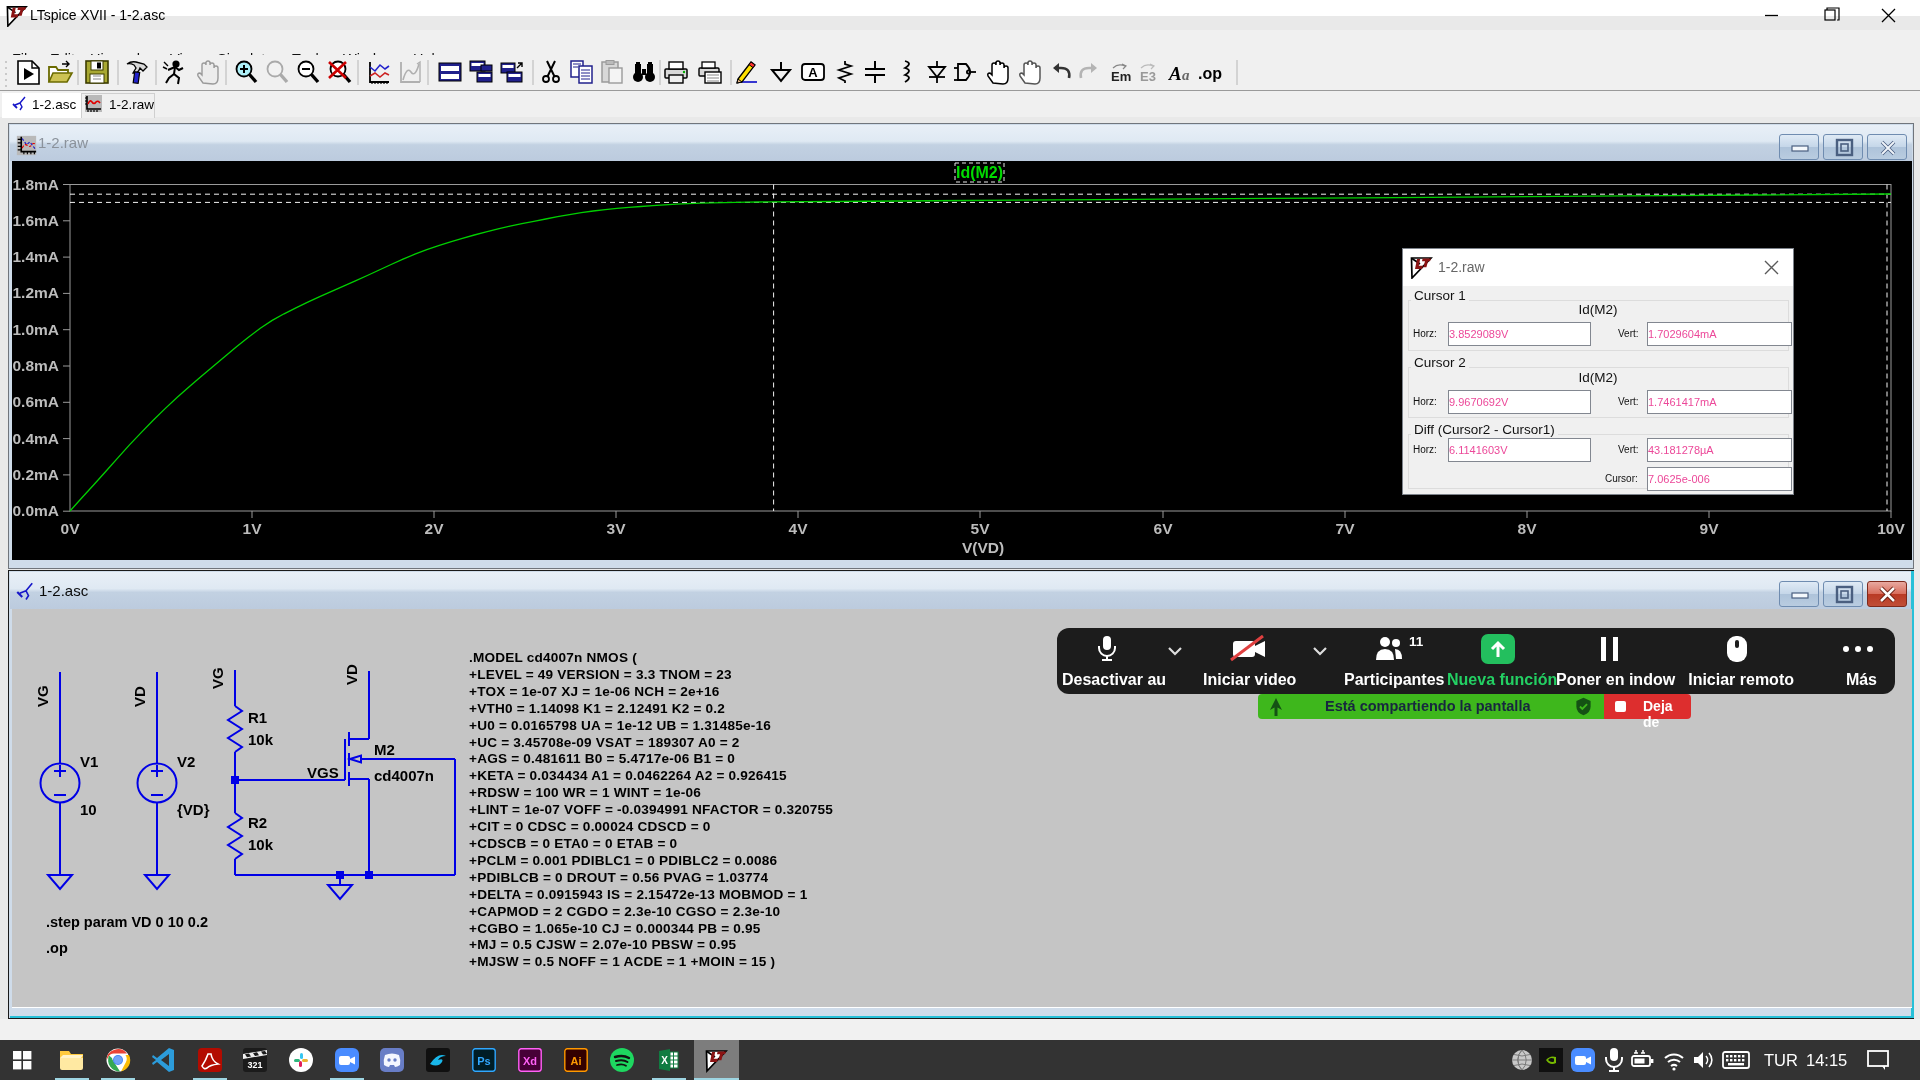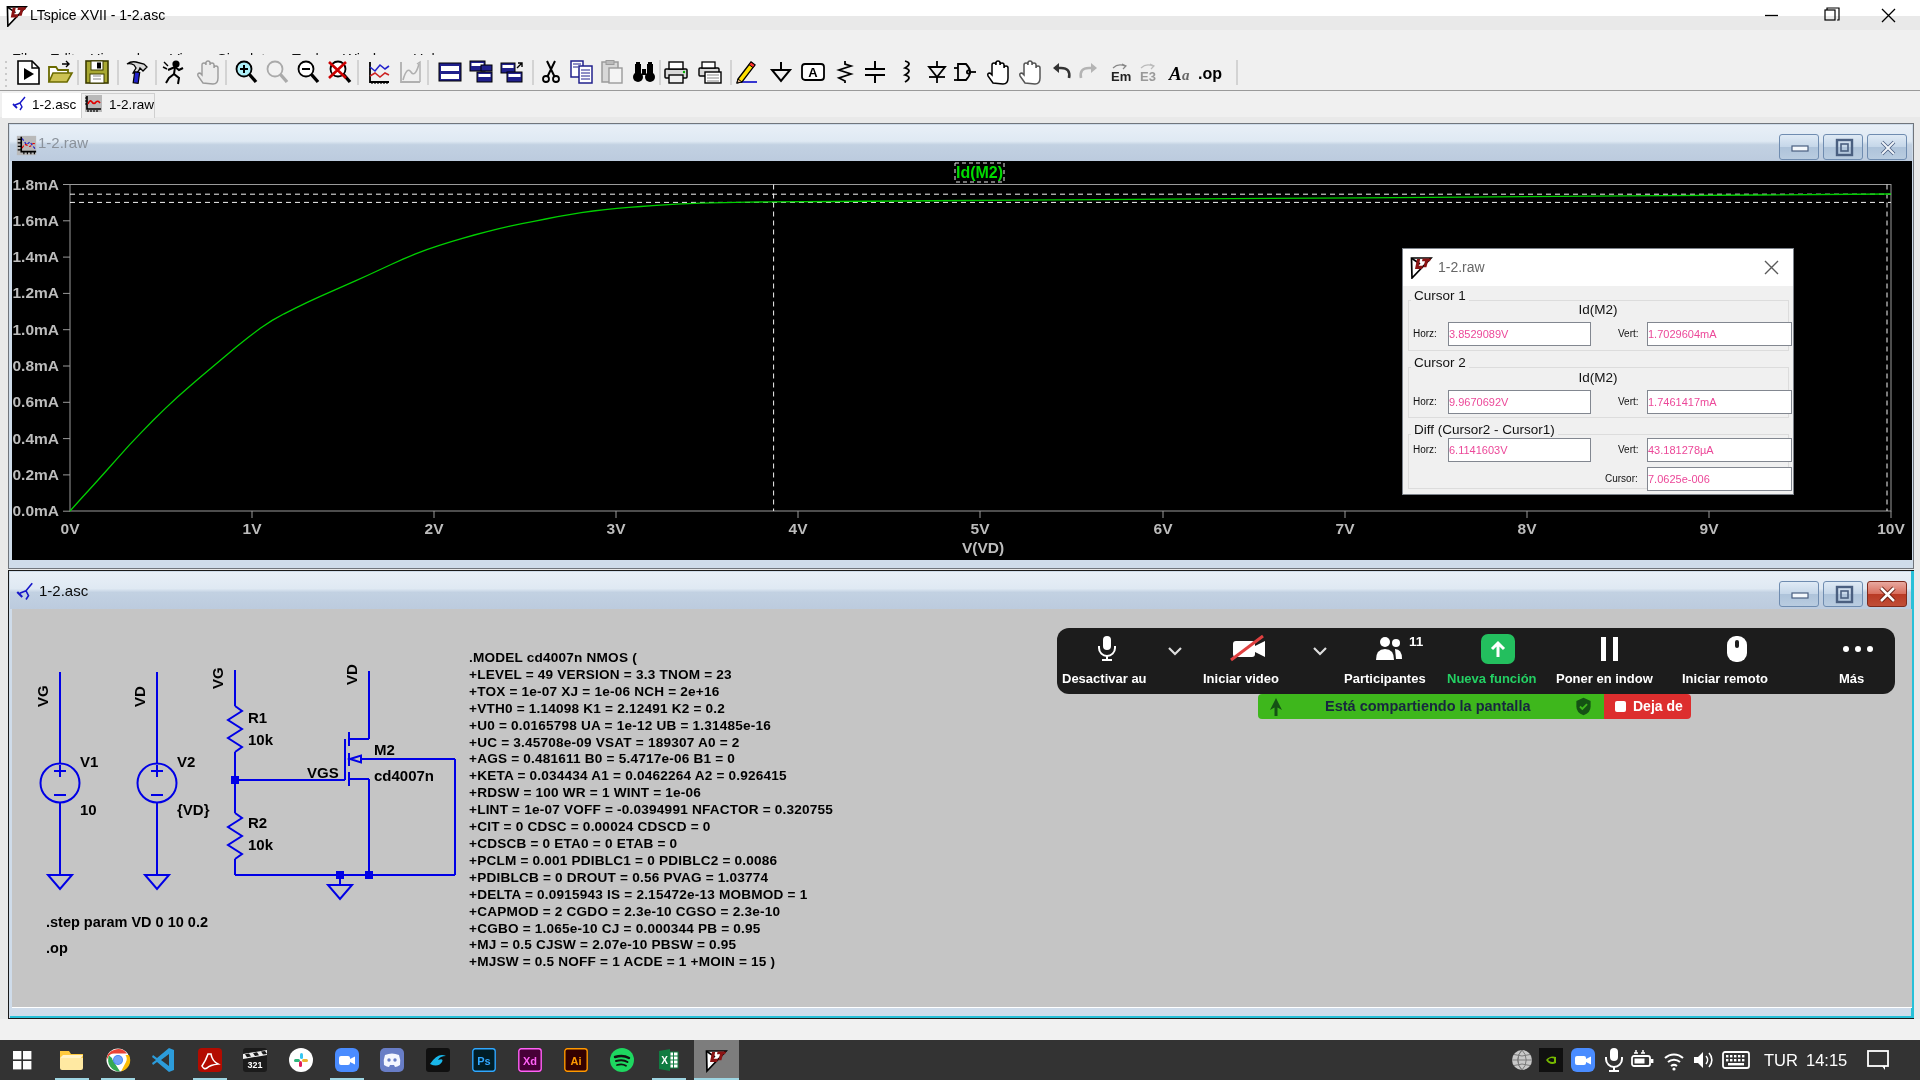--- a/index.html
+++ b/index.html
@@ -34,26 +34,26 @@
 #cdlg{position:absolute;left:1402px;top:248px;width:392px;height:247px;background:#f0f0f0;border:1px solid #7c828a}
 #cdlg .dtitle{position:absolute;left:0;top:0;width:390px;height:37px;background:#fff}
 #cdlg .dtext{position:absolute;left:35px;top:10px;font-size:14px;color:#666}
 .gbox{position:absolute;left:5px;width:381px;border:1px solid #dcdcdc}
 .glabel{position:absolute;font-size:13.5px;color:#111;background:#f0f0f0;padding:0 3px}
 .ibox{position:absolute;height:24px;background:#fff;border:1px solid #828790;font-size:11px;color:#ec4899;text-align:left;line-height:22px}
 .ilabel{position:absolute;font-size:10px;color:#111}
 .idm{position:absolute;font-size:13.5px;color:#111;width:100%;text-align:center}
 
 #zoombar{position:absolute;left:1057px;top:628px;width:838px;height:66px;background:#1c1c1c;border-radius:12px}
-.zlabel{position:absolute;top:43px;font-size:13px;color:#fff;font-weight:bold;text-align:left;white-space:nowrap}
+.zlabel{position:absolute;top:43px;font-size:16px;color:#fff;font-weight:bold;text-align:right;white-space:nowrap}
 #sharebar{position:absolute;left:1258px;top:694px;width:433px;height:25px}
 #sharegreen{position:absolute;left:0;top:0;width:346px;height:25px;background:#3eb71c;border-radius:4px 0 0 4px}
 #sharetxt{position:absolute;left:67px;top:4px;font-size:14.5px;font-weight:bold;color:#17273f}
 #sharered{position:absolute;left:346px;top:0;width:87px;height:25px;background:#dd2e2e;border-radius:0 4px 4px 0}
-#sharered .t{position:absolute;left:29px;top:4px;font-size:14px;font-weight:bold;color:#fff}
+#sharered .t{position:absolute;left:39px;top:4px;font-size:14px;font-weight:bold;color:#fff}
 
 #taskbar{position:absolute;left:0;top:1040px;width:1920px;height:40px;background:#333333}
 #tb-edge{position:absolute;left:0;top:1019px;width:1920px;height:21px;background:#f1f1f1}
 #ltcell{position:absolute;left:694px;top:1040px;width:45px;height:40px;background:#7d7d7d}
 .underline{position:absolute;top:1078px;height:2px;background:#9ed5e2}
 #clock{position:absolute;left:1806px;top:1051px;font-size:16.5px;color:#fff}
 #lang{position:absolute;left:1764px;top:1051px;font-size:16.5px;color:#fff}
 </style></head>
 <body>
 <div id="titlebar">

